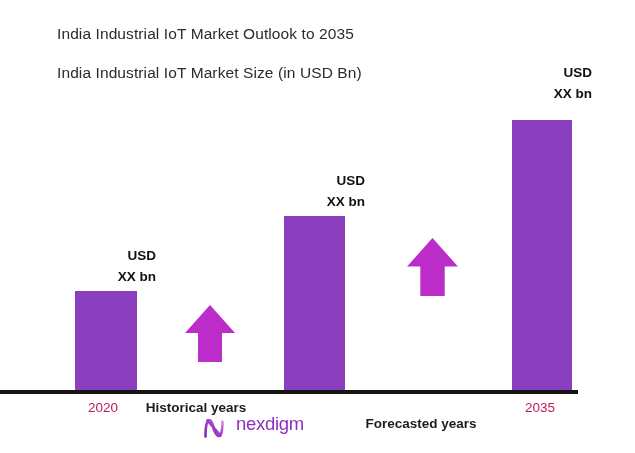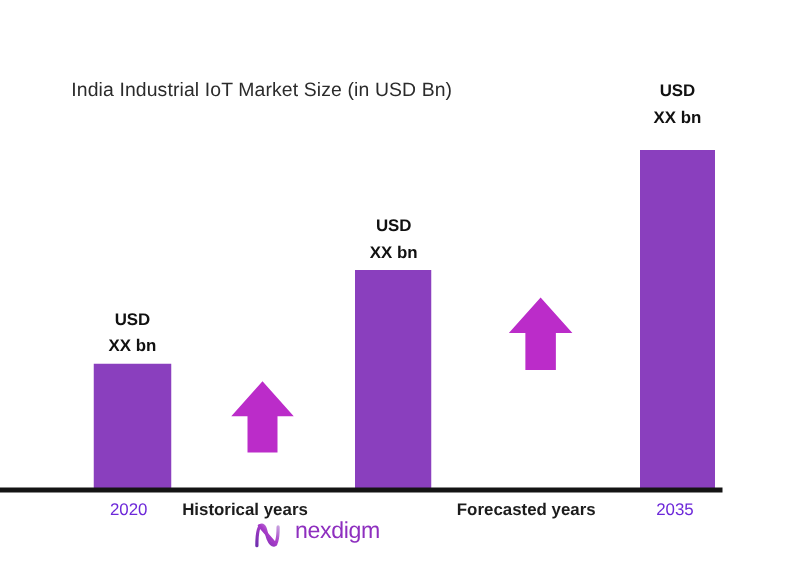--- a/index.html
+++ b/index.html
@@ -61,39 +61,39 @@
   .bar {
     position: absolute;
     background: #8a3fbe;
   }
 
   .bar-value {
     position: absolute;
     font-size: 13.5px;
     font-weight: bold;
     color: #111111;
-    text-align: center;
+    text-align: right;
     line-height: 1.55;
     white-space: nowrap;
   }
   .bar-value .line1 { display: block; }
   .bar-value .line2 { display: block; }
 
   
   .arrow {
     position: absolute;
   }
   .arrow svg { display: block; }
 
   
   .xlabel {
     position: absolute;
     top: 400px;
     font-size: 13.5px;
-    color: #6d28d9;
+    color: #be185d;
     text-align: center;
     white-space: nowrap;
   }
   .xlabel.cat {
     color: #1c1c1c;
     font-weight: bold;
   }
 
   
   .logo {
@@ -111,20 +111,21 @@
     letter-spacing: -0.3px;
     font-weight: 500;
     line-height: 1;
   }
 </style>
 </head>
 <body>
 
 <div id="canvas">
 
+  <div class="title">India Industrial IoT Market Outlook to 2035</div>
   <div class="subtitle">India Industrial IoT Market Size (in USD Bn)</div>
 
   <div class="plot">
 
     <div class="bar" style="left:75px; top:291px; width:62px; height:100px;"></div>
     <div class="bar-value" style="left:56px; top:246px; width:100px;">
       <span class="line1">USD</span>
       <span class="line2">XX bn</span>
     </div>
 
@@ -149,21 +150,21 @@
     <div class="bar" style="left:512px; top:120px; width:60px; height:271px;"></div>
     <div class="bar-value" style="left:492px; top:63px; width:100px;">
       <span class="line1">USD</span>
       <span class="line2">XX bn</span>
     </div>
 
     <div class="axis-line"></div>
 
     <div class="xlabel" style="left:63px; width:80px;">2020</div>
     <div class="xlabel cat" style="left:136px; width:120px;">Historical years</div>
-    <div class="xlabel cat" style="left:358px; width:126px;">Forecasted years</div>
+    <div class="xlabel cat" style="left:358px; width:126px;margin-top:16px;">Forecasted years</div>
     <div class="xlabel" style="left:500px; width:80px;">2035</div>
 
   </div>
 
   <div class="logo">
     <span class="logo-mark">
       <svg width="26" height="26" viewBox="0 0 26 26" aria-hidden="true">
         <defs>
           <linearGradient id="nxg" x1="0" y1="1" x2="1" y2="0">
             <stop offset="0%" stop-color="#6f2fae"></stop>

